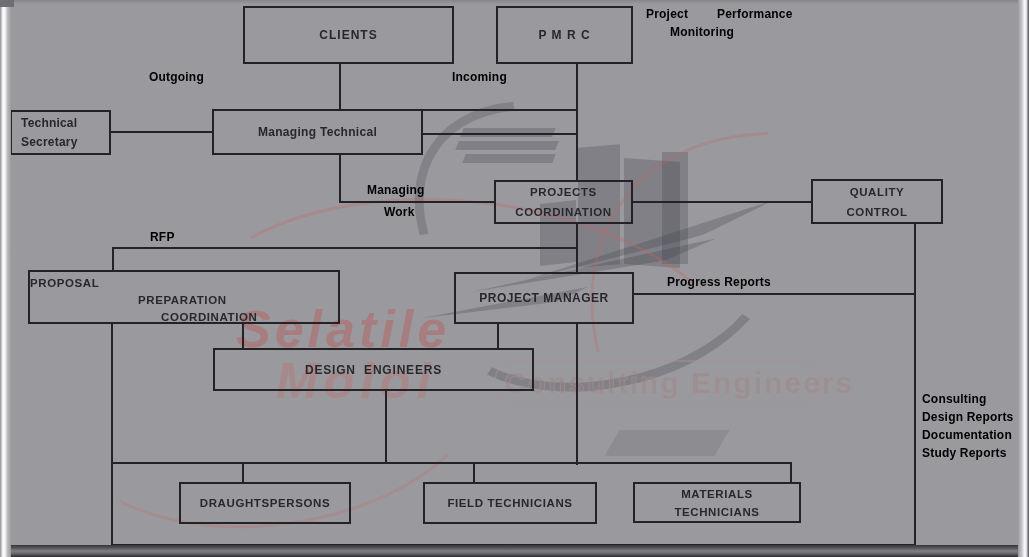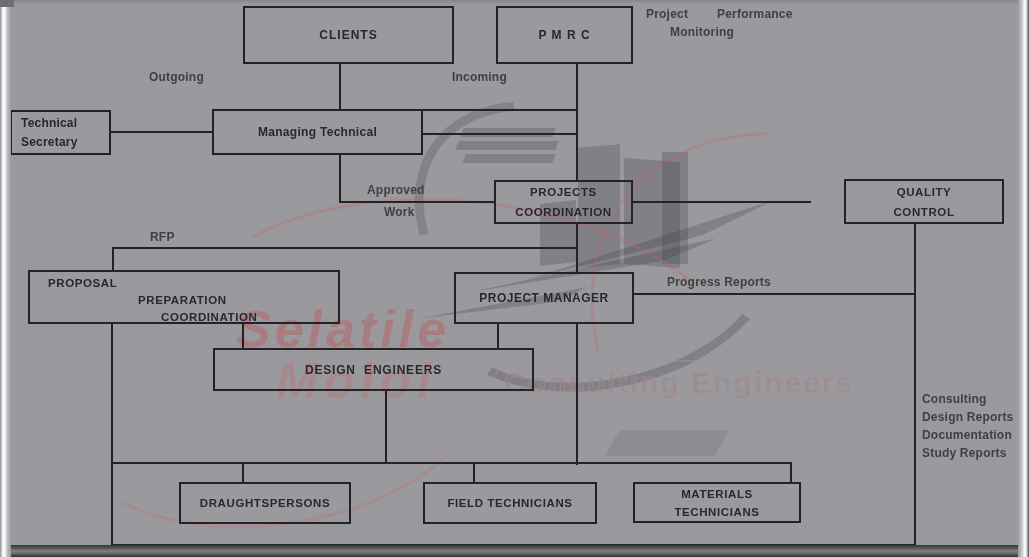--- a/index.html
+++ b/index.html
@@ -40,21 +40,21 @@
     color:#28282c;font-size:12px;font-weight:bold;letter-spacing:0.6px;
     display:flex;flex-direction:column;justify-content:center;align-items:center;
     line-height:18px;text-align:center;
   }
   .box.left-align{align-items:flex-start;}
   .box .pre{white-space:pre;}
   .hline,.vline{position:absolute;background:#232327;}
   .hline{height:2px;}
   .vline{width:2px;}
   .lbl{
-    position:absolute;color:#404040;font-size:12px;font-weight:bold;letter-spacing:0.2px;
+    position:absolute;color:#000000;font-size:12px;font-weight:bold;letter-spacing:0.2px;
     white-space:nowrap;
   }
   .stair{width:100%;box-sizing:border-box;text-align:left;line-height:17px;}
 </style>
 </head>
 <body>
 
 <div id="stage">
 
   <div class="wm wm-block" style="left:462px;top:128px;width:92px;height:9px;transform:skewX(-22deg);"></div>
@@ -117,27 +117,27 @@
 
   <div class="box" style="left:212px;top:109px;width:211px;height:46px;letter-spacing:0.3px;">
     <span>Managing Technical</span>
   </div>
 
   <div class="box" style="left:494px;top:180px;width:139px;height:44px;font-size:11.5px;line-height:20px;">
     <span>PROJECTS</span>
     <span>COORDINATION</span>
   </div>
 
-  <div class="box" style="left:844px;top:179px;width:160px;height:45px;font-size:11.5px;line-height:20px;">
+  <div class="box" style="left:811px;top:179px;width:132px;height:45px;font-size:11.5px;line-height:20px;">
     <span>QUALITY</span>
     <span>CONTROL</span>
   </div>
 
   <div class="box" style="left:28px;top:270px;width:312px;height:54px;font-size:11.5px;justify-content:flex-start;padding-top:3px;">
-    <div class="stair" style="padding-left:18px;">PROPOSAL</div>
+    <div class="stair" style="padding-left:0;">PROPOSAL</div>
     <div class="stair" style="padding-left:108px;">PREPARATION</div>
     <div class="stair" style="padding-left:131px;">COORDINATION</div>
   </div>
 
   <div class="box" style="left:454px;top:272px;width:180px;height:52px;letter-spacing:0.5px;">
     <span>PROJECT MANAGER</span>
   </div>
 
   <div class="box" style="left:213px;top:348px;width:321px;height:43px;letter-spacing:0.8px;">
     <span class="pre">DESIGN  ENGINEERS</span>
@@ -154,21 +154,21 @@
   <div class="box" style="left:633px;top:482px;width:168px;height:41px;font-size:11.5px;line-height:18px;">
     <span>MATERIALS</span>
     <span>TECHNICIANS</span>
   </div>
 
   <span class="lbl" style="left:646px;top:7px;">Project</span>
   <span class="lbl" style="left:717px;top:7px;">Performance</span>
   <span class="lbl" style="left:638px;top:25px;padding-left:32px;">Monitoring</span>
   <span class="lbl" style="left:149px;top:70px;">Outgoing</span>
   <span class="lbl" style="left:452px;top:70px;">Incoming</span>
-  <span class="lbl" style="left:367px;top:183px;">Approved</span>
+  <span class="lbl" style="left:367px;top:183px;">Managing</span>
   <span class="lbl" style="left:384px;top:205px;">Work</span>
   <span class="lbl" style="left:150px;top:230px;">RFP</span>
   <span class="lbl" style="left:667px;top:275px;">Progress Reports</span>
 
   <span class="lbl" style="left:922px;top:392px;">Consulting</span>
   <span class="lbl" style="left:922px;top:410px;">Design Reports</span>
   <span class="lbl" style="left:922px;top:428px;">Documentation</span>
   <span class="lbl" style="left:922px;top:446px;">Study Reports</span>
 
   <div class="frame" id="frame-top"></div>

